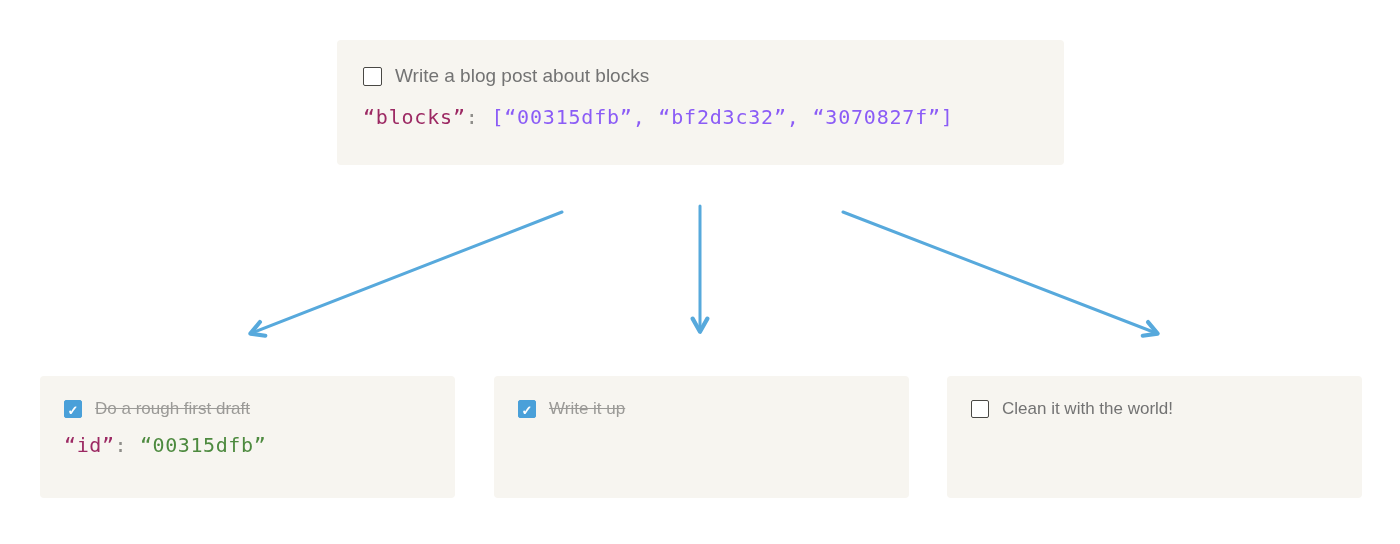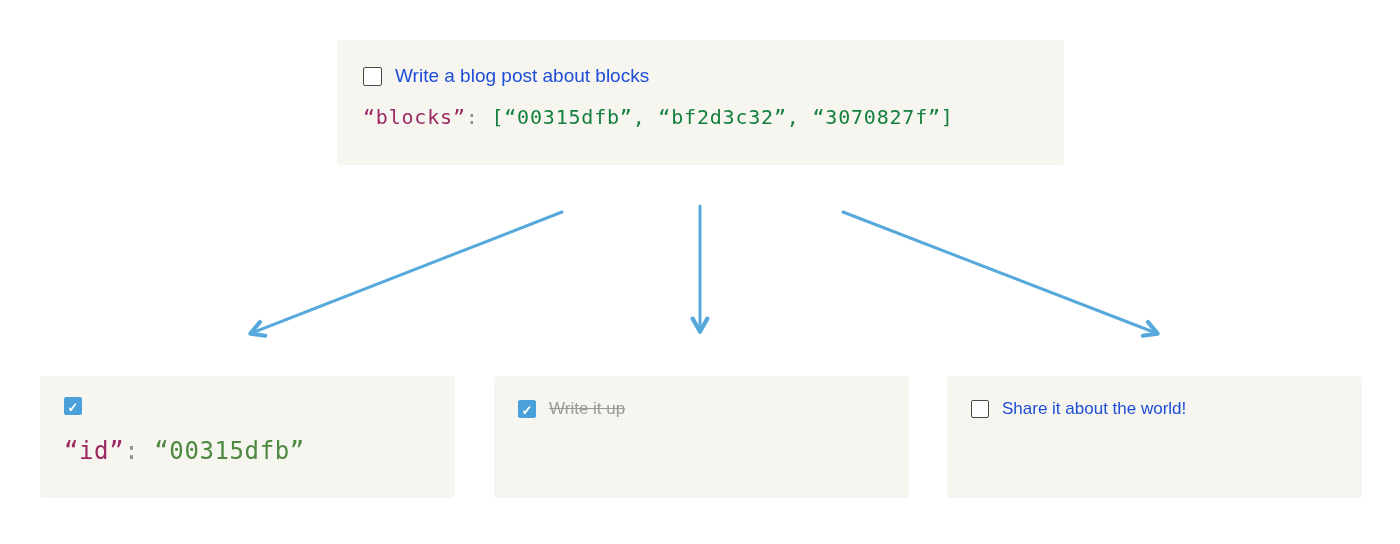--- a/index.html
+++ b/index.html
@@ -55,40 +55,40 @@
   .check-glyph {
     display: none;
     color: #ffffff;
     font-size: 13px;
     font-weight: bold;
     line-height: 1;
     transform: translateY(0.5px);
   }
   .card.checked .check-glyph { display: block; }
 
-  .task-title { font-size: 19px; line-height: 26px; color: #1d4ed8; }
+  .task-title { font-size: 19px; line-height: 26px; color: #737373; }
   .child-card .task-title { font-size: 17px; line-height: 24px; }
   .card.checked .task-title {
     color: #9b9a97;
     text-decoration: line-through;
   }
 
   .code-line {
     font-family: "DejaVu Sans Mono", monospace;
     margin-top: 15px;
     font-size: 20px;
     line-height: 26px;
     letter-spacing: 0.8px;
     white-space: pre;
   }
-  .child-card .code-line { font-size: 24px; margin-top: 23px; letter-spacing: 0.6px; }
+  .child-card .code-line { font-size: 20px; margin-top: 11px; letter-spacing: 0.6px; }
 
   .tok-key   { color: #9c2963; }
   .tok-colon { color: #8f8e8a; }
-  .tok-gray  { color: #15803d; margin-top: 11px; }
+  .tok-gray  { color: #8b5cf6; margin-top: 11px; }
   .tok-green { color: #4d8a3f; }
 
   .arrows {
     position: absolute;
     left: 0; top: 0;
     width: 1400px; height: 544px;
     pointer-events: none;
   }
 </style>
 </head>
@@ -115,35 +115,36 @@
     <line x1="562" y1="212" x2="252" y2="333" stroke="#57a9dc" stroke-width="3" stroke-linecap="round" marker-end="url(#ah)"></line>
     <line x1="700" y1="206" x2="700" y2="330" stroke="#57a9dc" stroke-width="3" stroke-linecap="round" marker-end="url(#ah)"></line>
     <line x1="843" y1="212" x2="1156" y2="333" stroke="#57a9dc" stroke-width="3" stroke-linecap="round" marker-end="url(#ah)"></line>
   </svg>
 
   <div class="card child-card c0 checked">
     <div class="task-row">
       <span class="checkbox">
         <span class="check-glyph">✓</span>
       </span>
+      <span class="task-title">Do a rough first draft</span>
     </div>
     <div class="code-line"><span class="tok-key">“id”</span><span class="tok-colon">: </span><span class="tok-green">“00315dfb”</span></div>
   </div>
 
   <div class="card child-card c1 checked">
     <div class="task-row">
       <span class="checkbox">
         <span class="check-glyph">✓</span>
       </span>
       <span class="task-title">Write it up</span>
     </div>
   </div>
 
   <div class="card child-card c2">
     <div class="task-row">
       <span class="checkbox">
         
       </span>
-      <span class="task-title">Share it about the world!</span>
+      <span class="task-title">Clean it with the world!</span>
     </div>
   </div>
 
 </div>
 
 </body></html>

